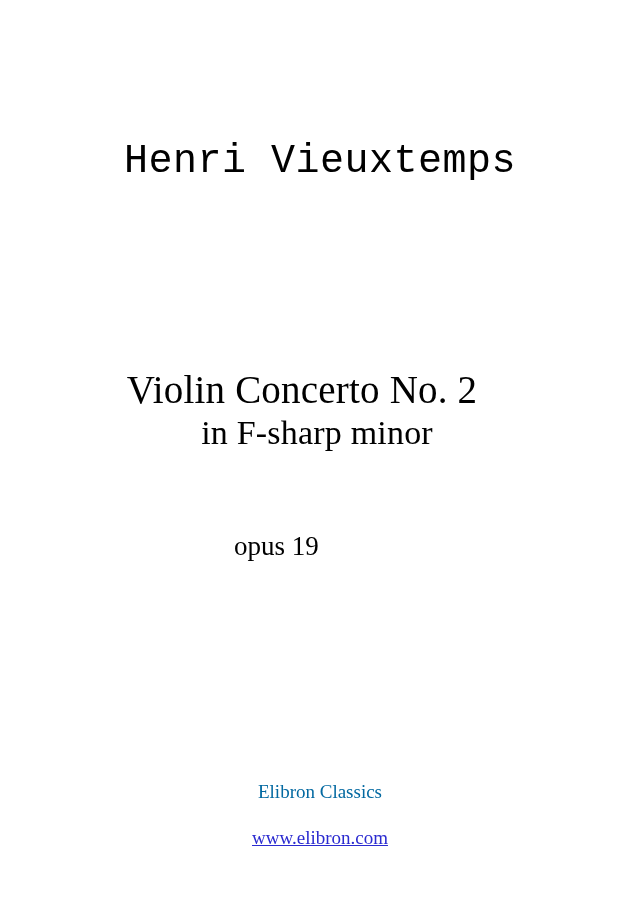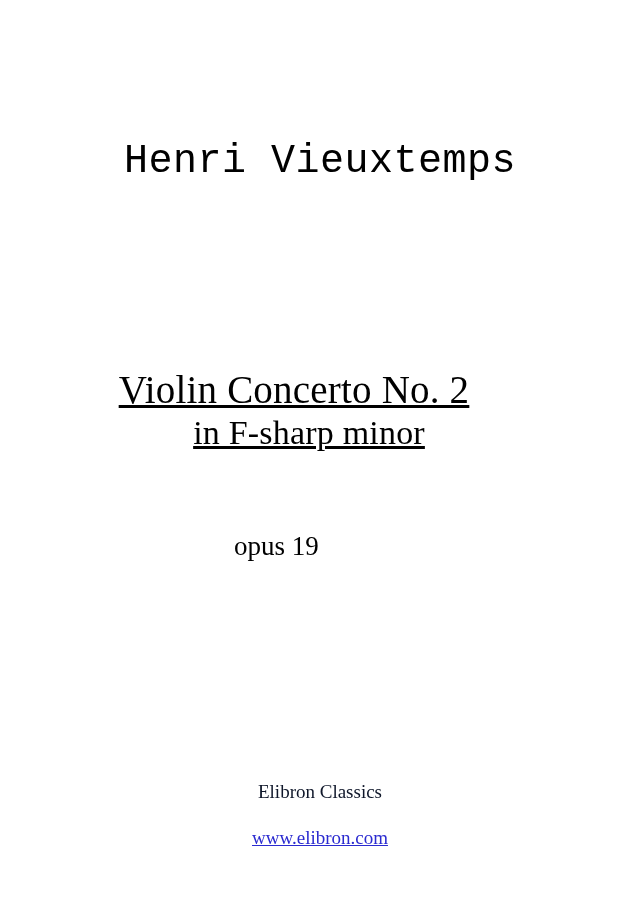--- a/index.html
+++ b/index.html
@@ -28,24 +28,23 @@
     width: 640px;
     text-align: center;
     font-size: 40px;
     line-height: 1.1;
     letter-spacing: 0.5px;
     font-family: Liberation Mono, monospace;
   }
   .title-block {
     position: absolute;
     top: 368px;
-    left: 0;
+    left: 8px;
     width: 588px;
     text-align: center;
-    text-decoration: underline;
   }
   .title-line1 {
     font-size: 39px;
     line-height: 1.15;
     letter-spacing: 0.2px;
   }
   .title-line2 {
     font-size: 34px;
     line-height: 1.2;
     letter-spacing: 0.2px;
@@ -70,21 +69,21 @@
   .publisher-block {
     position: absolute;
     top: 780px;
     left: 0;
     width: 640px;
     text-align: center;
   }
   .publisher-name {
     font-size: 19px;
     line-height: 1.3;
-    color: #0f172a;
+    color: #0369a1;
     text-align: center;
   }
   .publisher-url {
     font-size: 19px;
     line-height: 1.3;
     color: #2a2ad0;
     text-decoration: underline;
     cursor: pointer;
     display: inline-block;
   }

